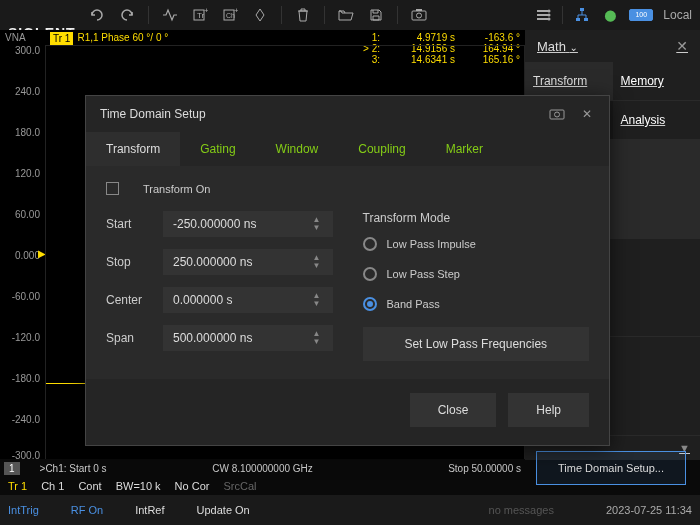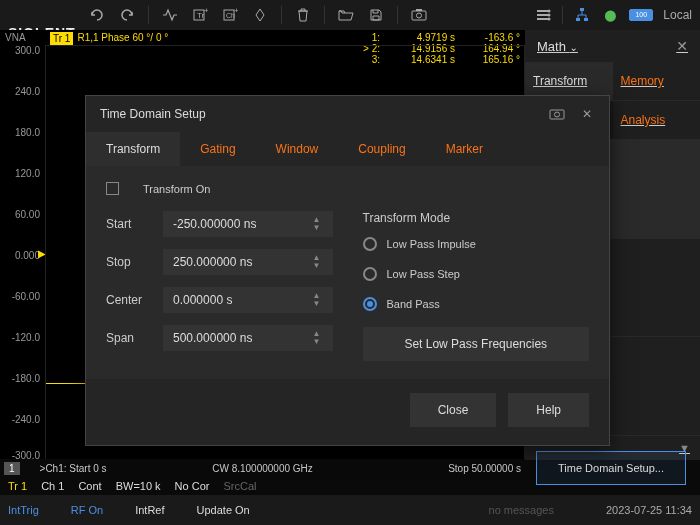--- a/index.html
+++ b/index.html
@@ -29,34 +29,34 @@
   .marker-tbl .col2 { width: 60px; text-align: right; }
   .marker-tbl .col3 { width: 50px; text-align: right; }
   .zero-mark { position: absolute; left: 38px; color: #ffdd00; font-size: 10px; }
   .trace-line { position: absolute; left: 0; right: 0; height: 1px; background: #ffdd00; }
 
   
   .side { width: 175px; background: #1f1f1f; display: flex; flex-direction: column; text-decoration: underline; }
   .side-hdr { display: flex; align-items: center; justify-content: space-between; padding: 8px 12px; color: #ddd; font-size: 13px; }
   .side-close { color: #999; cursor: pointer; font-size: 14px; }
   .side-row { display: flex; }
-  .side-btn { flex: 1; padding: 12px 8px; color: #f97316; font-size: 12px; border-bottom: 1px solid #2a2a2a; cursor: pointer; }
+  .side-btn { flex: 1; padding: 12px 8px; color: #ffffff; font-size: 12px; border-bottom: 1px solid #2a2a2a; cursor: pointer; }
   .side-btn.active { background: #2a2a2a; color: #ddd; }
   .side-btn.full { display: block; }
   .toggle-sw { display: inline-block; width: 30px; height: 14px; background: #4a90e2; border-radius: 7px; margin-left: 10px; position: relative; vertical-align: middle; }
   .toggle-sw::after { content: ''; position: absolute; right: 1px; top: 1px; width: 12px; height: 12px; background: #fff; border-radius: 50%; }
   .side-expand { text-align: right; padding: 6px 10px; color: #888; cursor: pointer; }
   
   
   .dialog { position: absolute; left: 85px; top: 95px; width: 525px; background: #252525; border: 1px solid #444; box-shadow: 0 4px 20px rgba(0,0,0,0.6); z-index: 10; }
   .dlg-title { display: flex; align-items: center; padding: 10px 14px; color: #ddd; font-size: 12px; }
   .dlg-title-icons { margin-left: auto; display: flex; gap: 14px; }
   .dlg-ico { cursor: pointer; color: #999; width: 16px; height: 16px; display: flex; align-items: center; justify-content: center; }
   .dlg-tabs { display: flex; }
-  .dlg-tab { padding: 10px 20px; color: #f97316; cursor: pointer; font-size: 12px; }
+  .dlg-tab { padding: 10px 20px; color: #84cc16; cursor: pointer; font-size: 12px; }
   .dlg-tab.active { background: #2e2e2e; color: #ddd; }
   .dlg-body { padding: 16px 20px; background: #2a2a2a; }
   .chk-row { display: flex; align-items: flex-end; gap: 24px; margin-bottom: 16px; }
   .chk { width: 13px; height: 13px; border: 1px solid #888; }
   .dlg-cols { display: flex; gap: 30px; }
   .dlg-col { flex: 1; }
   .field-row { display: flex; align-items: center; gap: 12px; margin-bottom: 12px; }
   .field-lbl { width: 45px; color: #ccc; font-size: 12px; }
   .field-val { flex: 1; background: #333; padding: 6px 10px; color: #ddd; font-size: 12px; display: flex; align-items: center; }
   .spinner { display: flex; flex-direction: column; margin-left: auto; gap: 2px; }

